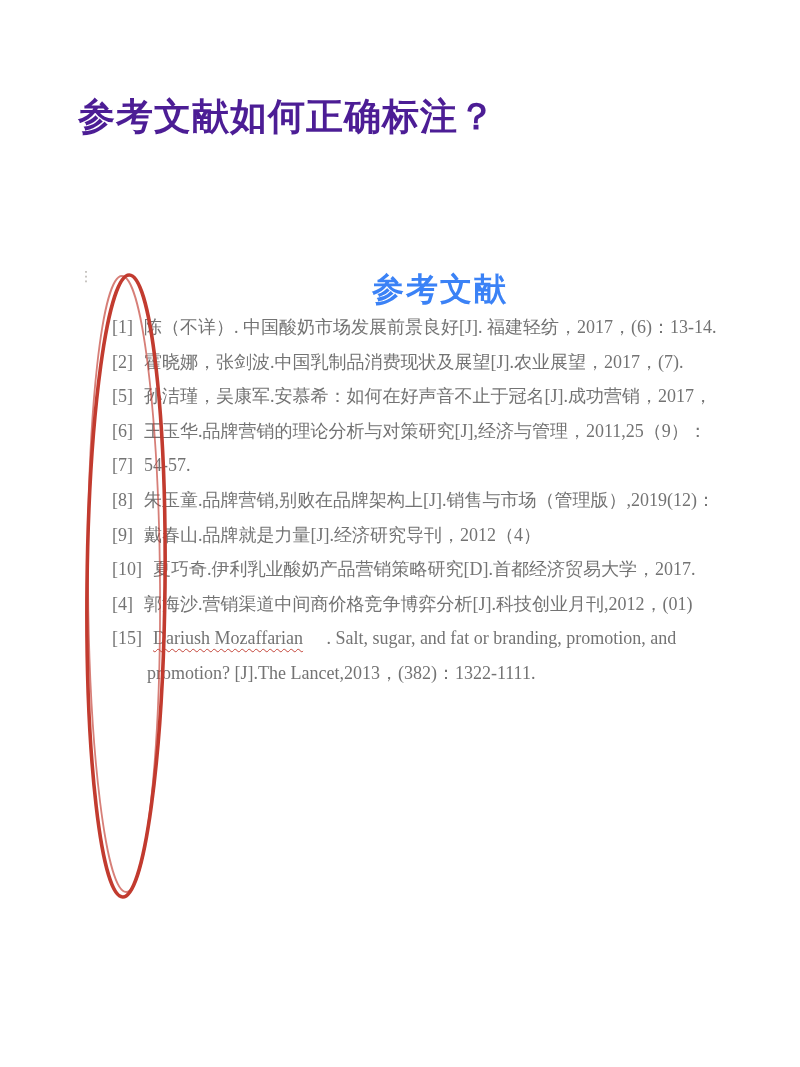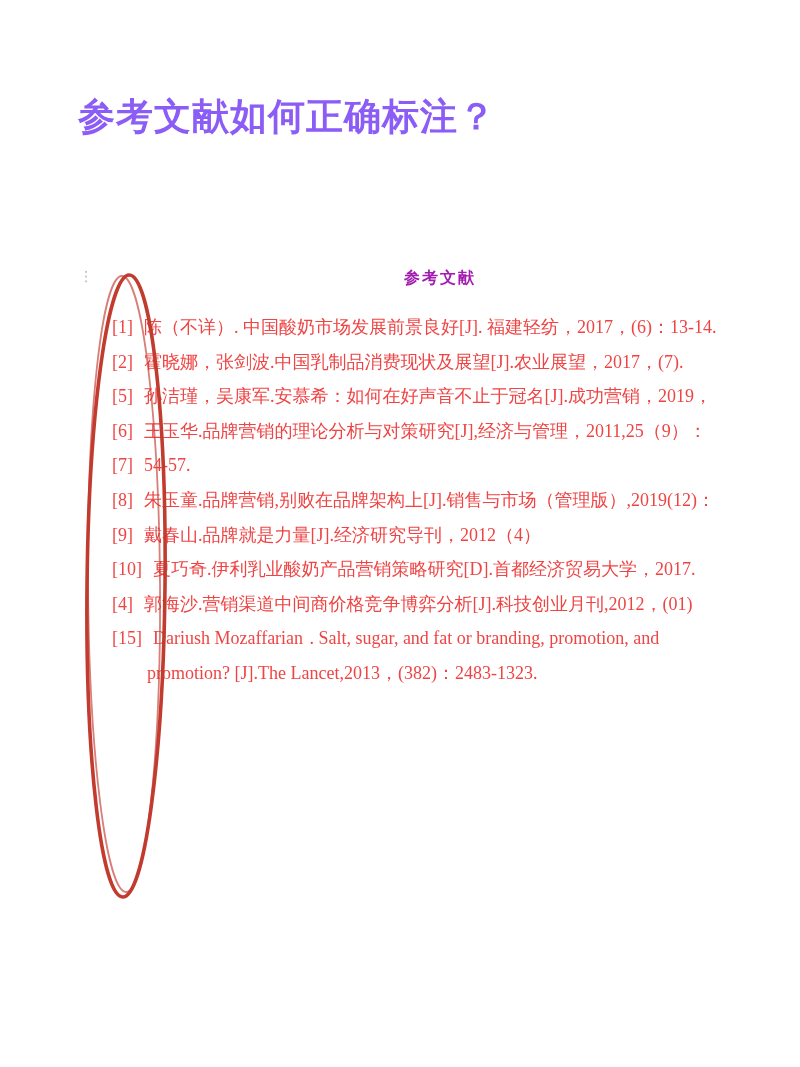--- a/index.html
+++ b/index.html
@@ -6,64 +6,65 @@
   body {
     width: 800px; height: 1067px;
     background: #ffffff;
     position: relative;
     overflow: hidden;
     font-family: "Liberation Serif", serif;
   }
   .poster-title {
     position: absolute;
     left: 78px; top: 88px;
-    color: #8b5cf6;
+    color: #4c1d95;
     font-family: "Liberation Sans", sans-serif;
     font-weight: bold;
     font-size: 37px;
     line-height: 57px;
     letter-spacing: 1px;
     white-space: nowrap;
   }
   .doc-heading {
     position: absolute;
     left: 90px; top: 268px;
     width: 700px;
     text-align: center;
-    font-size: 16px;
+    font-size: 32px;
     font-weight: bold;
-    color: #a21caf;
+    color: #3b82f6;
     letter-spacing: 2px;
     font-family: "Liberation Serif", serif;
   }
   .margin-mark {
     position: absolute;
     left: 79px; top: 272px;
     color: #b5b1ac;
     font-size: 14px;
     line-height: 10px;
   }
   .ref-list {
     position: absolute;
     left: 112px; top: 310px;
     width: 658px;
     font-size: 18px;
     line-height: 34.6px;
-    color: #ef4444;
+    color: #737373;
   }
   .ref-row { margin: 0; }
   .ref-line { white-space: nowrap; }
   .ref-line.cont { padding-left: 35px; }
   .ref-num { display: inline-block; margin-right: 11px; }
   .wavy {
+    text-decoration: underline;
     text-decoration-style: wavy;
     text-decoration-color: #c4453a;
     text-decoration-thickness: 1px;
     text-underline-offset: 4px;
-    margin-right: 2px;
+    margin-right: 19px;
   }
   .circle-annotation {
     position: absolute;
     left: 80px; top: 270px;
     width: 92px; height: 634px;
     pointer-events: none;
   }
 </style>
 </head>
 <body>
@@ -77,21 +78,21 @@
 <div class="doc-heading">参考文献</div>
 
 <div class="ref-list">
     <div class="ref-row">
       <div class="ref-line"><span class="ref-num">[1]</span><span>陈（不详）. 中国酸奶市场发展前景良好[J]. 福建轻纺，2017，(6)：13-14.</span></div>
     </div>
     <div class="ref-row">
       <div class="ref-line"><span class="ref-num">[2]</span><span>霍晓娜，张剑波.中国乳制品消费现状及展望[J].农业展望，2017，(7).</span></div>
     </div>
     <div class="ref-row">
-      <div class="ref-line"><span class="ref-num">[5]</span><span>孙洁瑾，吴康军.安慕希：如何在好声音不止于冠名[J].成功营销，2019，</span></div>
+      <div class="ref-line"><span class="ref-num">[5]</span><span>孙洁瑾，吴康军.安慕希：如何在好声音不止于冠名[J].成功营销，2017，</span></div>
     </div>
     <div class="ref-row">
       <div class="ref-line"><span class="ref-num">[6]</span><span>王玉华.品牌营销的理论分析与对策研究[J],经济与管理，2011,25（9）：</span></div>
     </div>
     <div class="ref-row">
       <div class="ref-line"><span class="ref-num">[7]</span><span>54-57.</span></div>
     </div>
     <div class="ref-row">
       <div class="ref-line"><span class="ref-num">[8]</span><span>朱玉童.品牌营销,别败在品牌架构上[J].销售与市场（管理版）,2019(12)：</span></div>
     </div>
@@ -99,20 +100,20 @@
       <div class="ref-line"><span class="ref-num">[9]</span><span>戴春山.品牌就是力量[J].经济研究导刊，2012（4）</span></div>
     </div>
     <div class="ref-row">
       <div class="ref-line"><span class="ref-num">[10]</span><span>夏巧奇.伊利乳业酸奶产品营销策略研究[D].首都经济贸易大学，2017.</span></div>
     </div>
     <div class="ref-row">
       <div class="ref-line"><span class="ref-num">[4]</span><span>郭海沙.营销渠道中间商价格竞争博弈分析[J].科技创业月刊,2012，(01)</span></div>
     </div>
     <div class="ref-row">
       <div class="ref-line"><span class="ref-num">[15]</span><span class="wavy">Dariush Mozaffarian</span><span> . Salt, sugar, and fat or branding, promotion, and</span></div>
-      <div class="ref-line cont"><span>promotion? [J].The Lancet,2013，(382)：2483-1323.</span></div>
+      <div class="ref-line cont"><span>promotion? [J].The Lancet,2013，(382)：1322-1111.</span></div>
     </div>
   </div>
 
 <svg class="circle-annotation" viewBox="0 0 92 634" xmlns="http://www.w3.org/2000/svg" aria-hidden="true">
   <ellipse cx="46" cy="316" rx="39" ry="311" fill="none" stroke="#c23b2f" stroke-width="3.6" transform="rotate(0.6 46 316)"></ellipse>
   <ellipse cx="44" cy="314" rx="36" ry="308" fill="none" stroke="#c23b2f" stroke-width="1.8" opacity="0.65" transform="rotate(-0.4 44 314)"></ellipse>
 </svg>
 
 </body></html>

